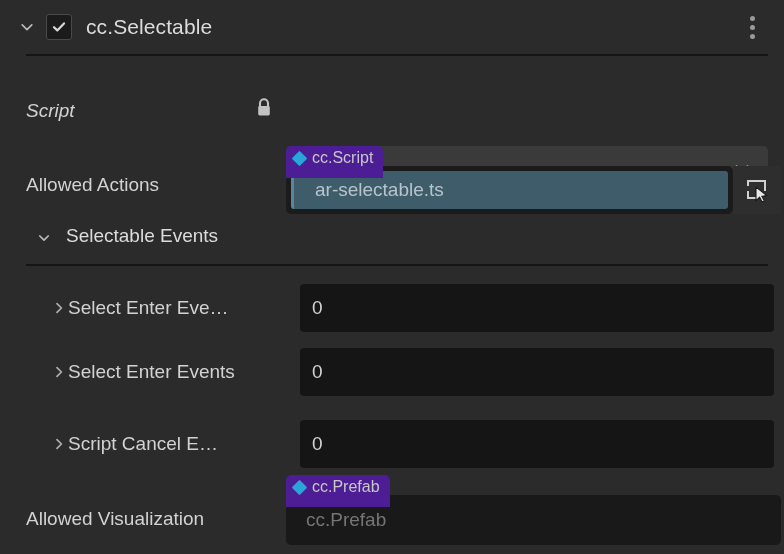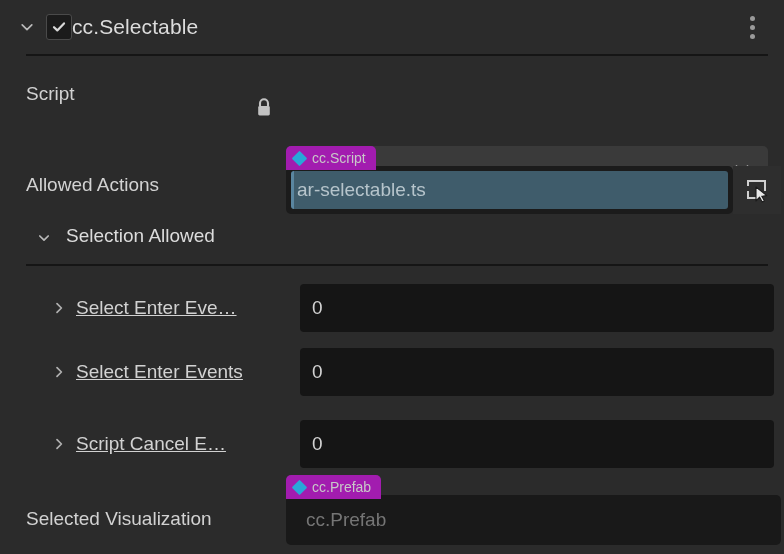--- a/index.html
+++ b/index.html
@@ -42,20 +42,21 @@
     width: 26px; height: 26px;
     margin-left: 6px;
     border-radius: 3px;
     background: #1b1b1b;
     border: 1px solid #4a4a4a;
     box-sizing: border-box;
     display: flex; align-items: center; justify-content: center;
     cursor: pointer;
   }
   .comp-title {
+    margin-left: 14px;
     font-size: 21px;
     color: #dcdcdc;
     letter-spacing: .1px;
     white-space: nowrap;
   }
   .kebab {
     position: absolute;
     right: 18px; top: 13px;
     width: 28px; height: 28px;
     display: flex; flex-direction: column;
@@ -92,38 +93,39 @@
     font-size: 19px;
     color: #d2d2d2;
     white-space: nowrap;
     overflow: hidden;
   }
 
   
   #row-script { top: 80px; height: 56px; }
   #script-label {
     position: absolute;
-    left: 26px; top: 3px;
-    font-size: 19px;
+    left: 26px; top: 20px;
+    font-size: 19px;
+    font-style: italic;
   }
   .lock-icon {
     position: absolute;
     left: 254px; top: 17px;
   }
   
   .type-badge {
     position: absolute;
     height: 24px;
     display: flex;
     align-items: center;
-    padding: 0 10px 0 8px;
-    background: #a21caf;
+    padding: 0 10px 8px 8px;
+    background: #4c1d95;
     border-top-left-radius: 5px;
     border-top-right-radius: 5px;
-    font-size: 14px;
+    font-size: 16px;
     color: #c8c8c8;
     white-space: nowrap;
     z-index: 3;
   }
   .type-badge .diamond {
     width: 11px; height: 11px;
     background: #29a6d8;
     transform: rotate(45deg);
     margin-right: 7px;
     border-radius: 1px;
@@ -136,21 +138,21 @@
     left: 291px; top: 91px;
     width: 437px; height: 38px;
     background: #3f5c6b;
     border-left: 3px solid #5a86a0;
     box-sizing: border-box;
     border-radius: 3px;
     display: flex; align-items: center;
     z-index: 2;
   }
   #script-box .val {
-    margin-left: 3px;
+    margin-left: 21px;
     font-size: 19px;
     color: #b6c4cb;
     white-space: nowrap;
   }
   #script-shadow {
     position: absolute;
     left: 286px; top: 86px;
     width: 447px; height: 48px;
     background: #1b1b1b;
     border-radius: 5px;
@@ -214,29 +216,28 @@
   .ev-caret {
     position: absolute;
     left: 50px;
     top: 50%; transform: translateY(-50%);
     width: 18px; height: 18px;
     display: flex; align-items: center; justify-content: center;
     cursor: pointer;
   }
   .ev-label {
     position: absolute;
-    left: 76px;
+    left: 68px;
     top: 50%; transform: translateY(-50%);
     font-size: 19px;
     color: #d2d2d2;
     max-width: 208px;
     white-space: nowrap;
     overflow: hidden;
     text-overflow: ellipsis;
-    text-decoration: underline;
   }
   .ev-field {
     position: absolute;
     left: 300px;
     top: 0;
     width: 474px; height: 48px;
     background: #151515;
     border-radius: 4px;
     display: flex; align-items: center;
     cursor: text;
@@ -331,21 +332,21 @@
       </span>
     </div>
   </div>
 
   <div class="row" id="row-section">
     <div id="section-caret">
       <svg width="14" height="14" viewBox="0 0 14 14" aria-hidden="true">
         <path d="M2.8 5 L7 9.2 L11.2 5" fill="none" stroke="#b9b9b9" stroke-width="1.7" stroke-linecap="round" stroke-linejoin="round"></path>
       </svg>
     </div>
-    <div id="section-title">Selection Allowed</div>
+    <div id="section-title">Selectable Events</div>
   </div>
   <div class="hr" id="hr-section"></div>
 
   <div class="row ev-row" id="row-ev0">
     <div class="ev-caret">
       <svg width="14" height="14" viewBox="0 0 14 14" aria-hidden="true">
         <path d="M5 2.6 L9.4 7 L5 11.4" fill="none" stroke="#b0b0b0" stroke-width="1.7" stroke-linecap="round" stroke-linejoin="round"></path>
       </svg>
     </div>
     <div class="ev-label">Select Enter Eve…</div>
@@ -372,21 +373,21 @@
         <path d="M5 2.6 L9.4 7 L5 11.4" fill="none" stroke="#b0b0b0" stroke-width="1.7" stroke-linecap="round" stroke-linejoin="round"></path>
       </svg>
     </div>
     <div class="ev-label">Script Cancel E…</div>
     <div class="ev-field">
       <span class="val">0</span>
     </div>
   </div>
 
   <div class="row" id="row-prefab">
-    <div class="row-label" id="prefab-label">Selected Visualization</div>
+    <div class="row-label" id="prefab-label">Allowed Visualization</div>
 
     <div class="type-badge" style="left:286px; top:-20px;">
       <span class="diamond"></span>
       <span>cc.Prefab</span>
     </div>
 
     <div id="prefab-box">
       <span class="val">cc.Prefab</span>
     </div>
 

